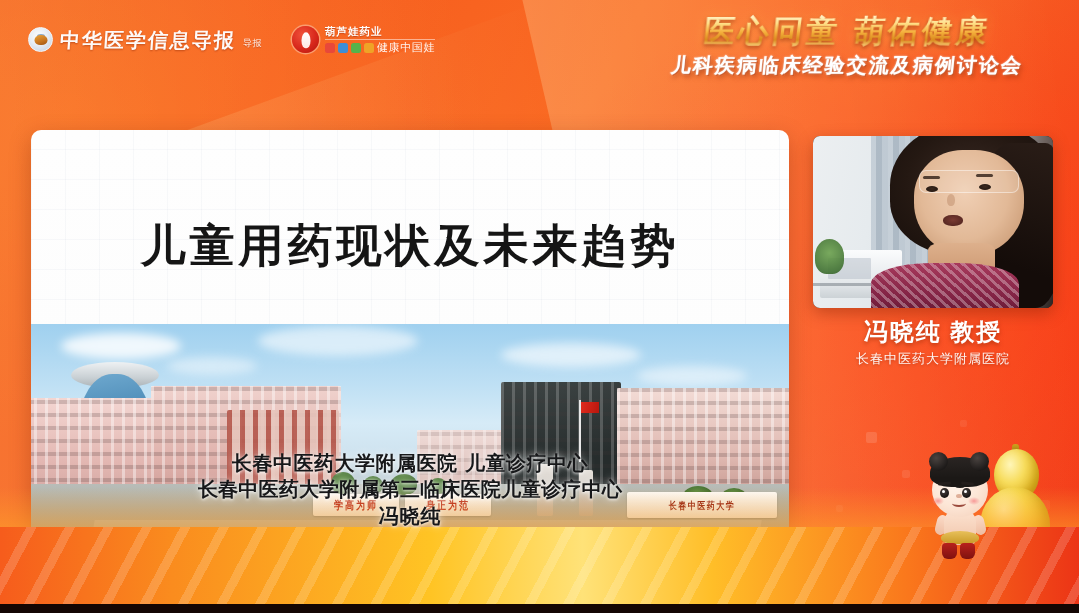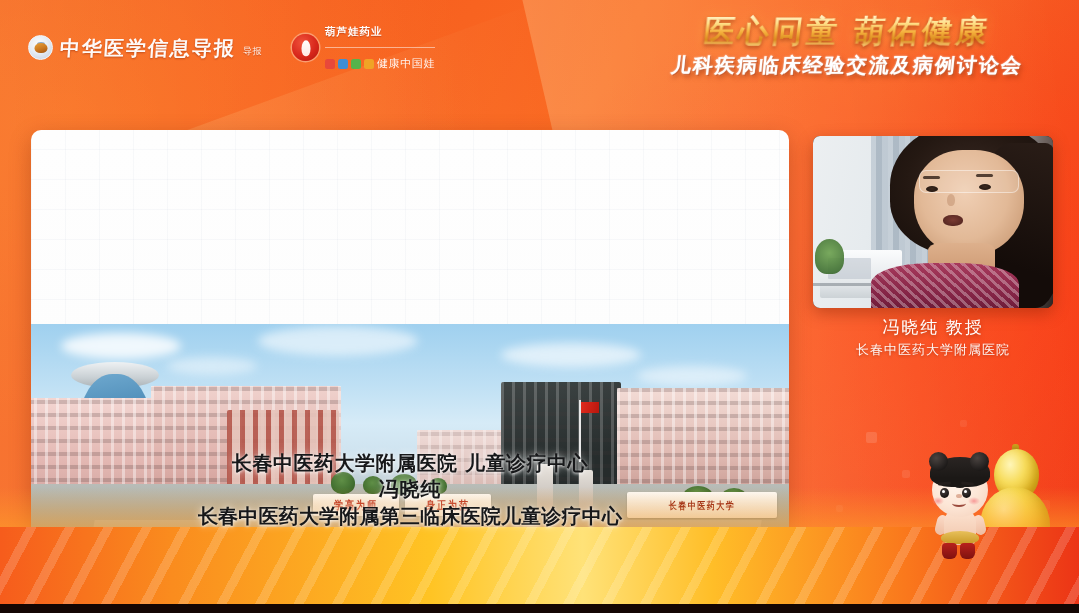--- a/index.html
+++ b/index.html
@@ -103,21 +103,21 @@
     width:27px; height:27px; border-radius:50%;
     background:radial-gradient(circle at 38% 32%, #f0513a 0%, #d8281c 55%, #b2140d 100%);
     position:relative; flex:0 0 auto;
     box-shadow:0 0 0 1.5px rgba(255,255,255,.35);
   }
   #sponsor-roundel:after {
     content:""; position:absolute; left:50%; top:50%; transform:translate(-50%,-48%);
     width:9px; height:16px; border-radius:50% 50% 46% 46%;
     background:linear-gradient(180deg,#ffffff,#ffe7e2);
   }
-  #sponsor-text-col { display:flex; flex-direction:column; gap:10px; }
+  #sponsor-text-col { display:flex; flex-direction:column; gap:2px; }
   .sponsor-line-1 {
     color:#fff; font-size:10.5px; font-weight:700; letter-spacing:1px;
     white-space:nowrap; line-height:1.05;
     text-shadow:0 1px 1px rgba(120,25,0,.4);
   }
   .sponsor-rule { height:1px; background:rgba(255,255,255,.5); }
   .sponsor-line-2-row { display:flex; align-items:center; gap:3px; }
   .chip { width:10px; height:10px; border-radius:2.5px; flex:0 0 auto; }
   .sponsor-line-2 {
     color:#fff; font-size:11px; letter-spacing:.6px; white-space:nowrap;
@@ -324,21 +324,21 @@
     position:absolute; left:24%; bottom:-4%; width:62%; height:30%;
     background:
       repeating-linear-gradient(42deg, rgba(255,255,255,.30) 0 3px, rgba(0,0,0,0) 3px 7px),
       linear-gradient(180deg,#a8395c,#7e2142 70%,#5e1730);
     border-radius:40% 40% 0 0;
   }
 
   
   #presenter { position:absolute; left:813px; top:318px; width:240px; text-align:center; }
   #presenter-name {
-    color:#ffffff; font-size:17px; font-weight:400; letter-spacing:2px;
+    color:#ffffff; font-size:24px; font-weight:700; letter-spacing:2px;
     white-space:nowrap; line-height:1.2;
     text-shadow:0 2px 4px rgba(130,35,0,.55);
   }
   #presenter-affil {
     margin-top:4px;
     color:#ffffff; font-size:13px; letter-spacing:1px;
     white-space:nowrap; line-height:1.2; opacity:.95;
     text-shadow:0 1px 3px rgba(130,35,0,.5);
   }
 
@@ -484,20 +484,21 @@
   </div>
 
   <div id="banner">
     <div id="banner-main">医心冋童  葫佑健康</div>
     <div id="banner-sub">儿科疾病临床经验交流及病例讨论会</div>
   </div>
 
   <div id="slide">
     <div id="slide-grid"></div>
 
+    <div id="slide-title">儿童用药现状及未来趋势</div>
 
     <div id="photo">
 
       <div class="cloud" style="left:4%;top:4%;width:120px;height:26px;"></div>
       <div class="cloud" style="left:30%;top:1%;width:160px;height:30px;opacity:.7;"></div>
       <div class="cloud" style="left:62%;top:8%;width:140px;height:24px;opacity:.75;"></div>
       <div class="cloud" style="left:18%;top:14%;width:90px;height:18px;opacity:.55;"></div>
       <div class="cloud" style="left:80%;top:18%;width:110px;height:20px;opacity:.6;"></div>
 
       <div id="tower-cap" style="left:40px;top:38px;width:88px;height:26px;"></div>
@@ -546,22 +547,22 @@
       <div class="sign-wall" style="left:596px;top:168px;width:150px;height:26px;">
         <span class="sign-text dark">长春中医药大学</span>
       </div>
 
       <div class="bldg" style="left:506px;top:140px;width:16px;height:52px;background:linear-gradient(180deg,#e9e4de,#b9b2ab);"></div>
       <div class="bldg" style="left:548px;top:146px;width:14px;height:46px;background:linear-gradient(180deg,#e6e1db,#b4ada6);"></div>
     </div>
 
     <div id="slide-subtitle" style="top:320px;">
       <div class="sub-line" id="sub-0">长春中医药大学附属医院 儿童诊疗中心</div>
+      <div class="sub-line" id="sub-1">长春中医药大学附属第三临床医院儿童诊疗中心</div>
       <div class="sub-line" id="sub-2">冯晓纯</div>
-      <div class="sub-line" id="sub-1">长春中医药大学附属第三临床医院儿童诊疗中心</div>
     </div>
   </div>
 
   <div id="video-panel">
     <div id="vid-wall"></div>
     <div id="vid-curtain"></div>
     <div id="vid-cabinet"></div>
     <div id="vid-plant"></div>
     <div id="vid-deskline"></div>
 

